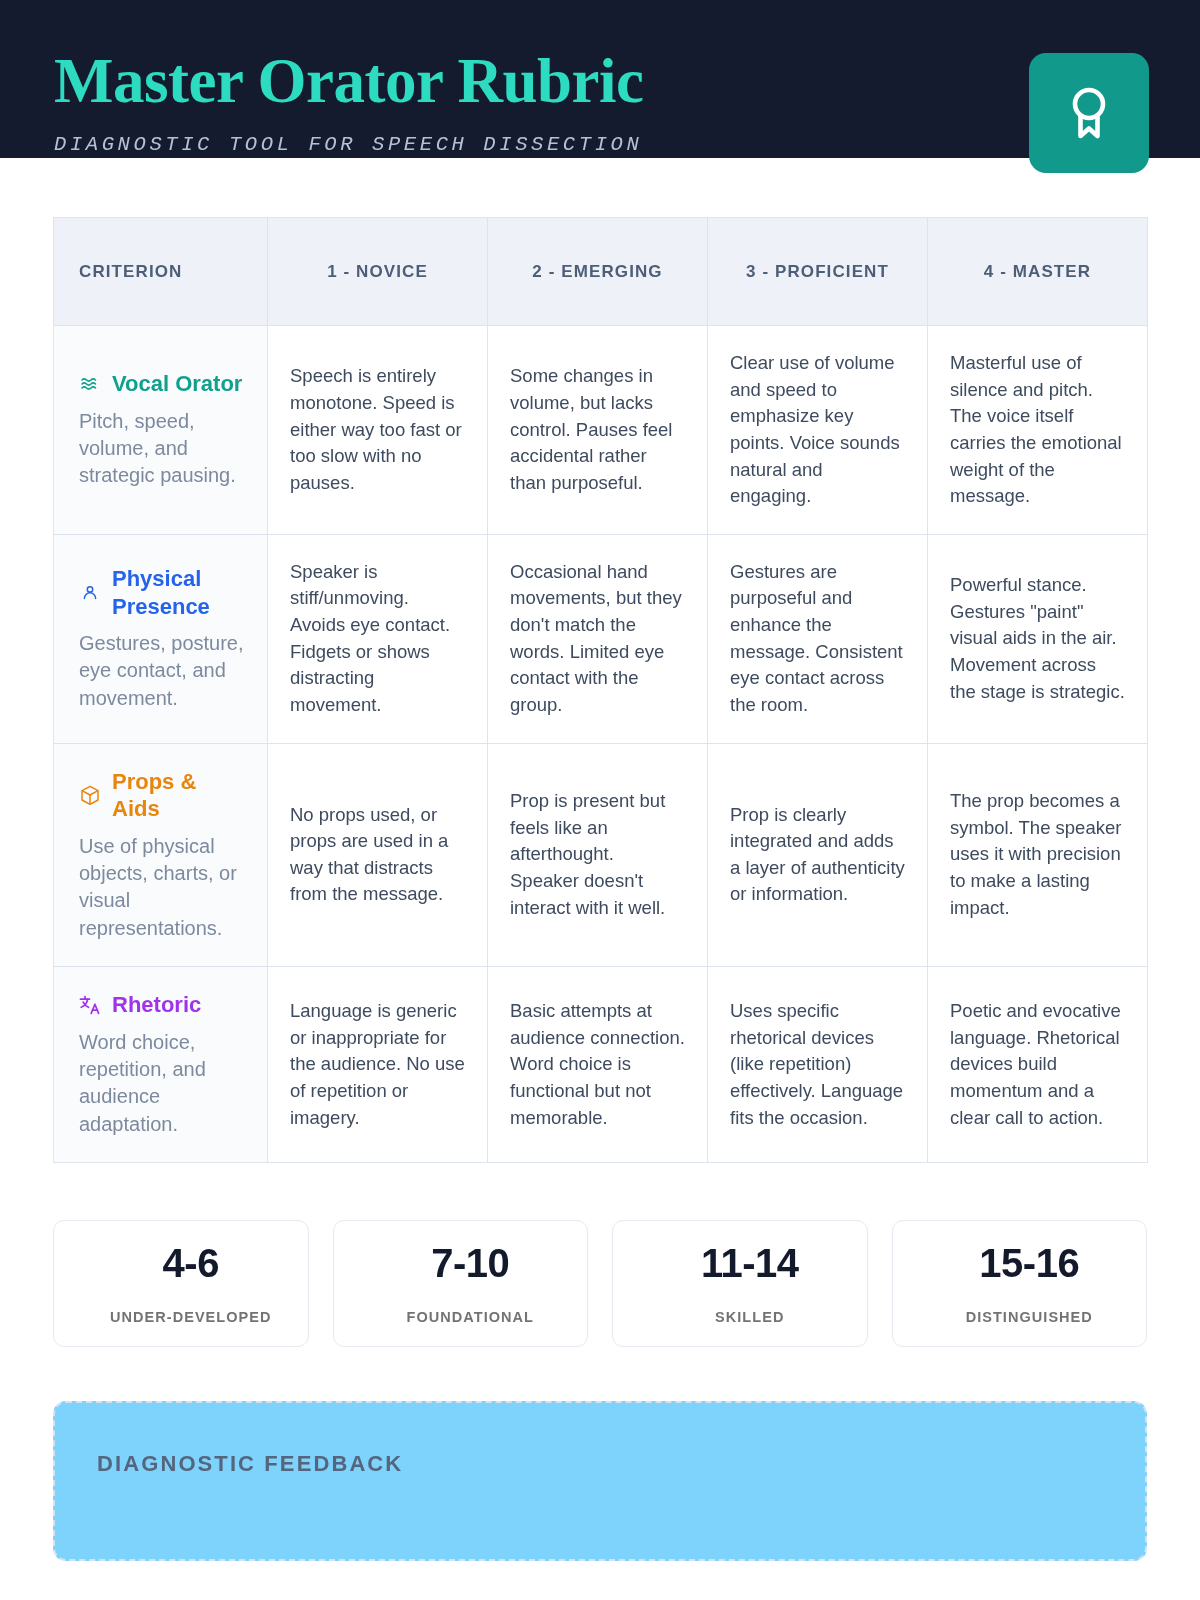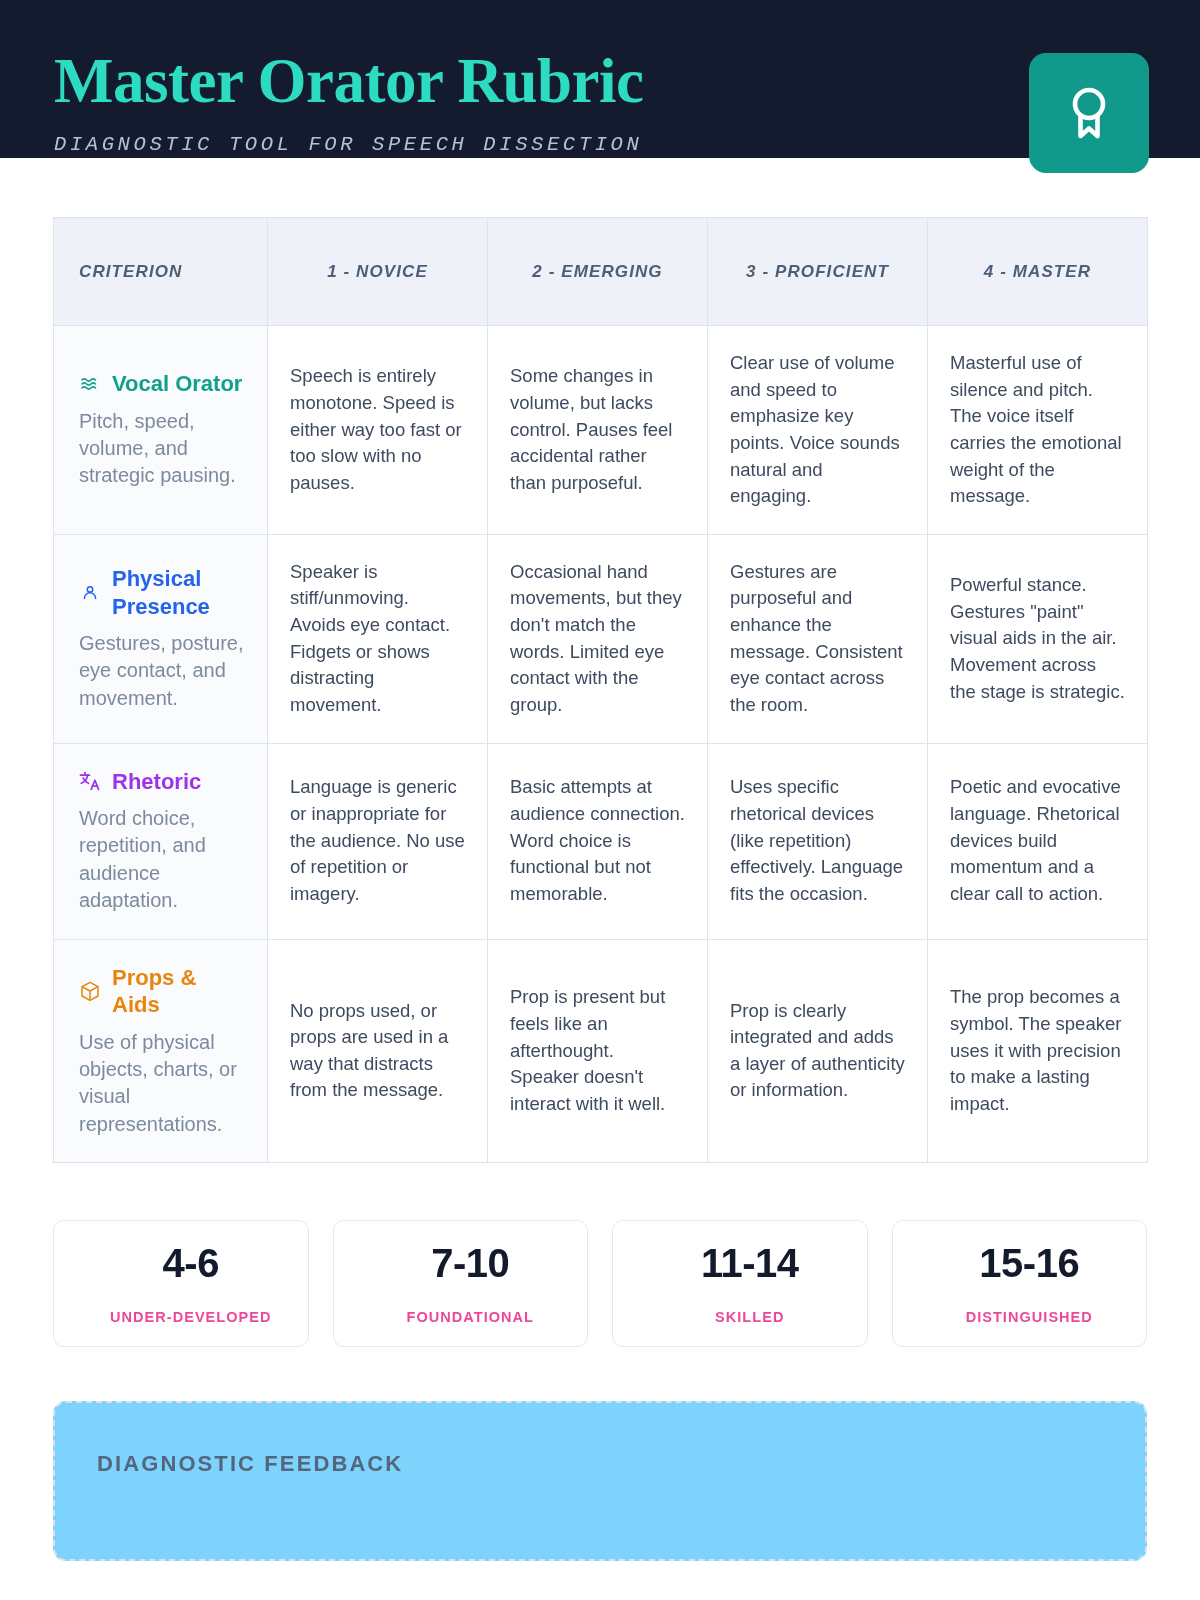--- a/index.html
+++ b/index.html
@@ -68,21 +68,20 @@
   }
   .rubric thead th {
     background: #eef2f8;
     height: 108px;
     color: #4d5e77;
     font-size: 17px;
     font-weight: 700;
     letter-spacing: 1.1px;
     text-align: center;
     padding: 0 4px;
-    font-style: italic;
   }
   .rubric thead th.col-criterion {
     text-align: left;
     padding-left: 25px;
   }
 
   .col-criterion { width: 214px; }
   .col-lvl { width: 220px; }
 
   td.criterion-cell {
@@ -149,21 +148,21 @@
   .band-range {
     font-size: 40px;
     font-weight: 700;
     color: #131a2c;
     letter-spacing: -0.5px;
     line-height: 1;
   }
   .band-label {
     font-size: 14.5px;
     font-weight: 700;
-    color: #ec4899;
+    color: #737373;
     letter-spacing: 1.05px;
     text-transform: uppercase;
   }
 
   
   .feedback {
     margin-top: 54px;
     border: 2px dashed #d9e1ec;
     border-radius: 13px;
     background: #7dd3fc;
@@ -239,20 +238,40 @@
               </svg>
             </span>
             <span class="crit-name c-blue">Physical Presence</span>
           </div>
           <div class="crit-desc">Gestures, posture, eye contact, and movement.</div>
         </td>
         <td class="desc-cell">Speaker is stiff/unmoving. Avoids eye contact. Fidgets or shows distracting movement.</td>
         <td class="desc-cell">Occasional hand movements, but they don't match the words. Limited eye contact with the group.</td>
         <td class="desc-cell">Gestures are purposeful and enhance the message. Consistent eye contact across the room.</td>
         <td class="desc-cell">Powerful stance. Gestures "paint" visual aids in the air. Movement across the stage is strategic.</td>
+      </tr>
+
+      <tr>
+        <td class="criterion-cell">
+          <div class="crit-head">
+            <span class="crit-icon c-orange">
+              <svg width="20" height="21" viewBox="0 0 20 21" fill="none" aria-hidden="true">
+                <path d="M10 1.4 L18 5.6 V15 L10 19.3 L2 15 V5.6 Z" stroke="currentColor" stroke-width="1.5" fill="none" stroke-linejoin="round"></path>
+                <path d="M2 5.6 L10 10 L18 5.6" stroke="currentColor" stroke-width="1.5" fill="none" stroke-linejoin="round"></path>
+                <path d="M10 10 V19.3" stroke="currentColor" stroke-width="1.5" fill="none"></path>
+              </svg>
+            </span>
+            <span class="crit-name c-orange">Props &amp; Aids</span>
+          </div>
+          <div class="crit-desc">Use of physical objects, charts, or visual representations.</div>
+        </td>
+        <td class="desc-cell">No props used, or props are used in a way that distracts from the message.</td>
+        <td class="desc-cell">Prop is present but feels like an afterthought. Speaker doesn't interact with it well.</td>
+        <td class="desc-cell">Prop is clearly integrated and adds a layer of authenticity or information.</td>
+        <td class="desc-cell">The prop becomes a symbol. The speaker uses it with precision to make a lasting impact.</td>
       </tr>
 
       <tr>
         <td class="criterion-cell">
           <div class="crit-head">
             <span class="crit-icon c-purple">
               <svg width="22" height="20" viewBox="0 0 22 20" fill="none" aria-hidden="true">
                 <path d="M1.5 4.2 h9" stroke="currentColor" stroke-width="1.7" stroke-linecap="round"></path>
                 <path d="M6 1.6 v2.6" stroke="currentColor" stroke-width="1.7" stroke-linecap="round"></path>
                 <path d="M8.6 4.2 c-0.5 4.2 -3 6.8 -6.4 8.1" stroke="currentColor" stroke-width="1.7" fill="none" stroke-linecap="round"></path>
@@ -264,40 +283,20 @@
             <span class="crit-name c-purple">Rhetoric</span>
           </div>
           <div class="crit-desc">Word choice, repetition, and audience adaptation.</div>
         </td>
         <td class="desc-cell">Language is generic or inappropriate for the audience. No use of repetition or imagery.</td>
         <td class="desc-cell">Basic attempts at audience connection. Word choice is functional but not memorable.</td>
         <td class="desc-cell">Uses specific rhetorical devices (like repetition) effectively. Language fits the occasion.</td>
         <td class="desc-cell">Poetic and evocative language. Rhetorical devices build momentum and a clear call to action.</td>
       </tr>
 
-      <tr>
-        <td class="criterion-cell">
-          <div class="crit-head">
-            <span class="crit-icon c-orange">
-              <svg width="20" height="21" viewBox="0 0 20 21" fill="none" aria-hidden="true">
-                <path d="M10 1.4 L18 5.6 V15 L10 19.3 L2 15 V5.6 Z" stroke="currentColor" stroke-width="1.5" fill="none" stroke-linejoin="round"></path>
-                <path d="M2 5.6 L10 10 L18 5.6" stroke="currentColor" stroke-width="1.5" fill="none" stroke-linejoin="round"></path>
-                <path d="M10 10 V19.3" stroke="currentColor" stroke-width="1.5" fill="none"></path>
-              </svg>
-            </span>
-            <span class="crit-name c-orange">Props &amp; Aids</span>
-          </div>
-          <div class="crit-desc">Use of physical objects, charts, or visual representations.</div>
-        </td>
-        <td class="desc-cell">No props used, or props are used in a way that distracts from the message.</td>
-        <td class="desc-cell">Prop is present but feels like an afterthought. Speaker doesn't interact with it well.</td>
-        <td class="desc-cell">Prop is clearly integrated and adds a layer of authenticity or information.</td>
-        <td class="desc-cell">The prop becomes a symbol. The speaker uses it with precision to make a lasting impact.</td>
-      </tr>
-
     </tbody>
   </table>
 
   <div class="bands">
     <div class="band">
       <div class="band-range">4-6</div>
       <div class="band-label">UNDER-DEVELOPED</div>
     </div>
     <div class="band">
       <div class="band-range">7-10</div>

